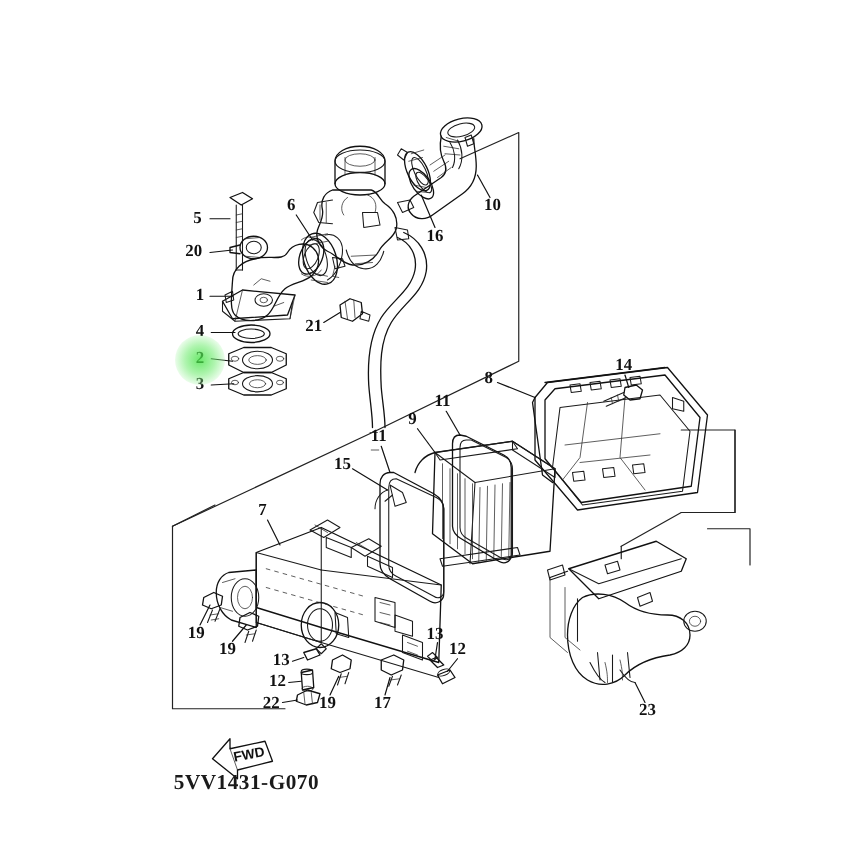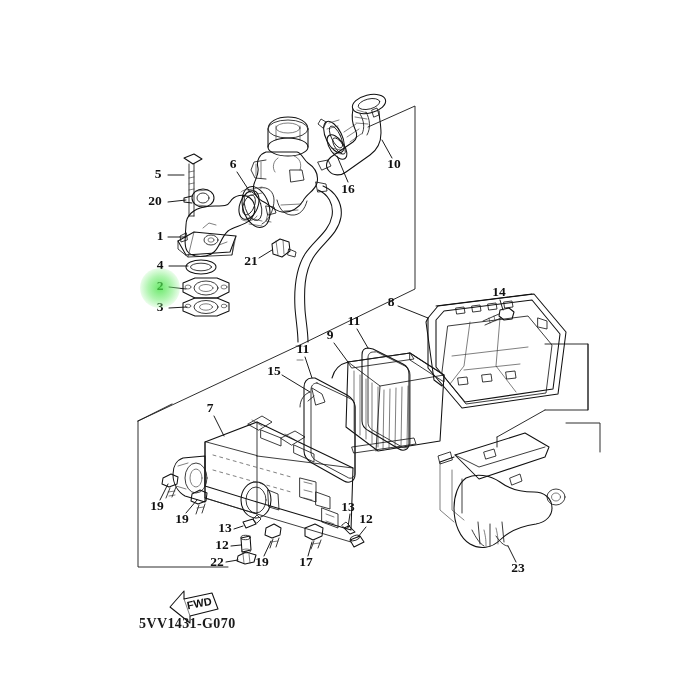--- a/index.html
+++ b/index.html
@@ -17,21 +17,21 @@
   .lead{fill:none;stroke:#111;stroke-width:0.95;stroke-linecap:round;}
   .frame{fill:none;stroke:#222;stroke-width:0.95;stroke-linecap:round;stroke-linejoin:round;}
   .num{
     font-family:"Liberation Serif", serif;
     font-size:13.5px;font-weight:700;fill:#111;
     text-anchor:middle;dominant-baseline:middle;
   }
   .partno{
     position:absolute;
     font-family:"Liberation Serif", serif;
-    font-size:14px;font-weight:700;letter-spacing:0.4px;color:#1a1a1a;
+    font-size:17px;font-weight:700;letter-spacing:0.4px;color:#1a1a1a;
     white-space:nowrap;
     text-align:right;
   }
   .hl{
     position:absolute;border-radius:50%;pointer-events:none;
   }
 </style>
 </head>
 <body>
 

